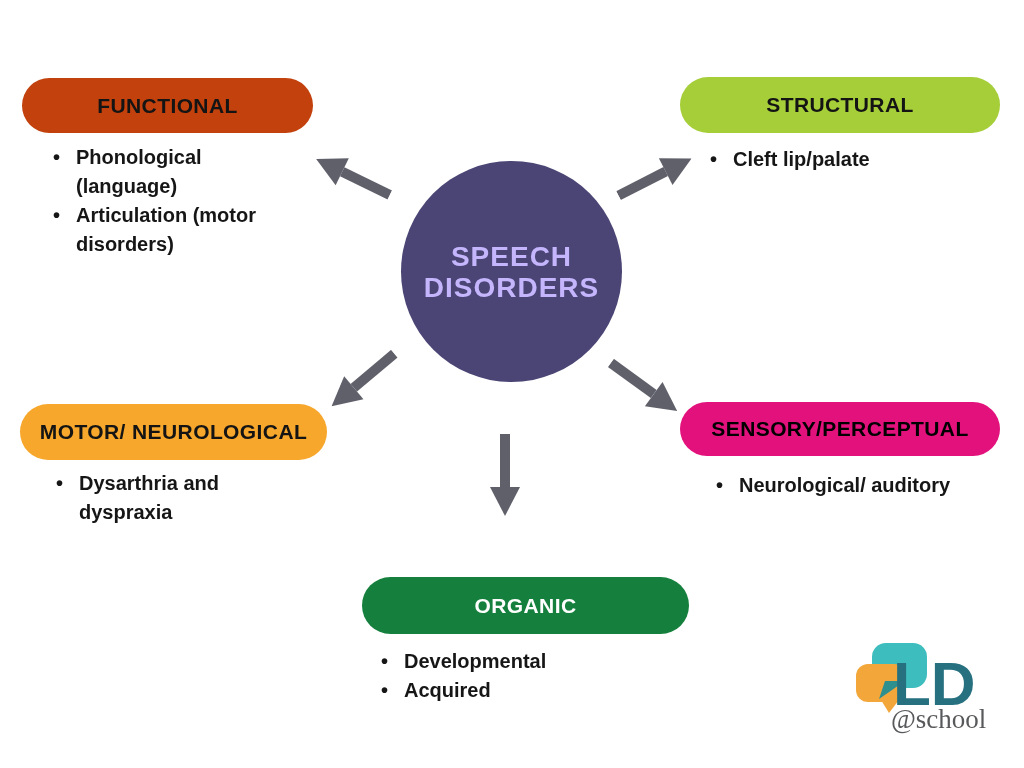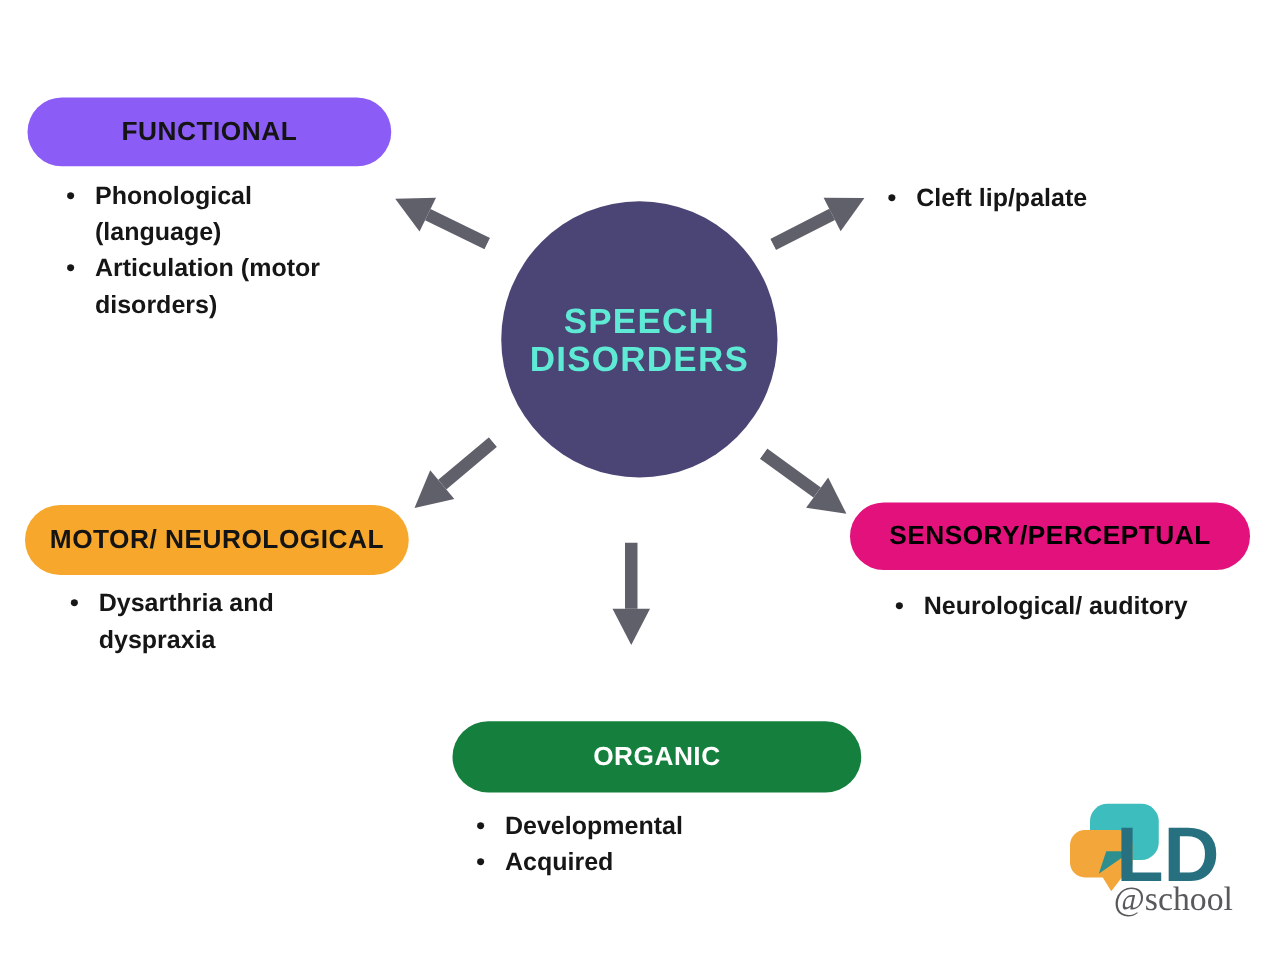--- a/index.html
+++ b/index.html
@@ -24,21 +24,21 @@
   
   .center-circle{
     position:absolute;left:401px;top:161px;width:221px;height:221px;
     border-radius:50%;
     background:var(--circle);
     display:flex;align-items:center;justify-content:center;
     text-align:center;
   }
   .center-circle .line{
     display:block;
-    color:#5eead4;
+    color:#c4b5fd;
     font-size:28px;
     font-weight:bold;
     letter-spacing:1px;
     line-height:31px;
   }
 
   
   .pill{
     position:absolute;
     border-radius:29px;
@@ -121,22 +121,25 @@
   </svg>
   <svg class="arrow arrow-sensory" viewBox="0 0 82 32">
     <rect x="0" y="11" width="53" height="10"></rect>
     <polygon points="53,1 53,31 82,16"></polygon>
   </svg>
   <svg class="arrow arrow-organic" viewBox="0 0 82 32">
     <rect x="0" y="11" width="53" height="10"></rect>
     <polygon points="53,1 53,31 82,16"></polygon>
   </svg>
 
-  <div class="pill pill-functional" style="background: #8b5cf6; color: rgb(20, 20, 20); align-items: center;">
+  <div class="pill pill-functional" style="background: #c2410c; color: rgb(20, 20, 20); align-items: center;">
     <span>FUNCTIONAL</span>
+  </div>
+  <div class="pill pill-structural" style="background: rgb(165, 206, 57); color: rgb(20, 20, 20);">
+    <span>STRUCTURAL</span>
   </div>
   <div class="pill pill-motor" style="background: rgb(246, 167, 44); color: rgb(20, 20, 20);">
     <span>MOTOR/ NEUROLOGICAL</span>
   </div>
   <div class="pill pill-sensory" style="background: rgb(226, 17, 124); color: #000000;">
     <span>SENSORY/PERCEPTUAL</span>
   </div>
   <div class="pill pill-organic" style="background: #15803d; color: rgb(255, 255, 255);">
     <span>ORGANIC</span>
   </div>

